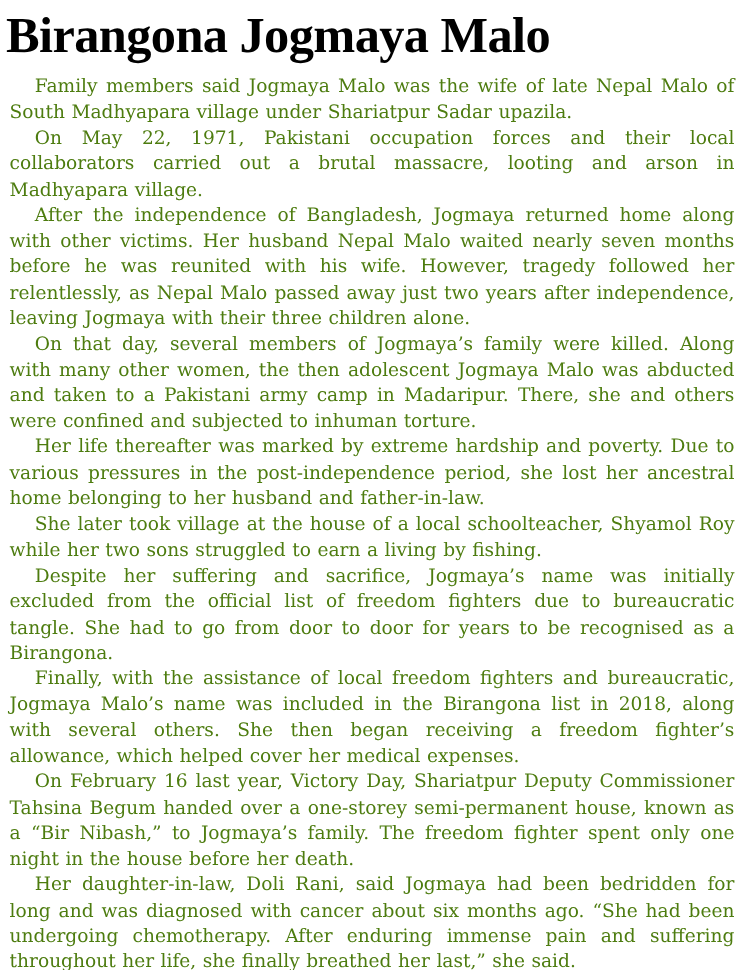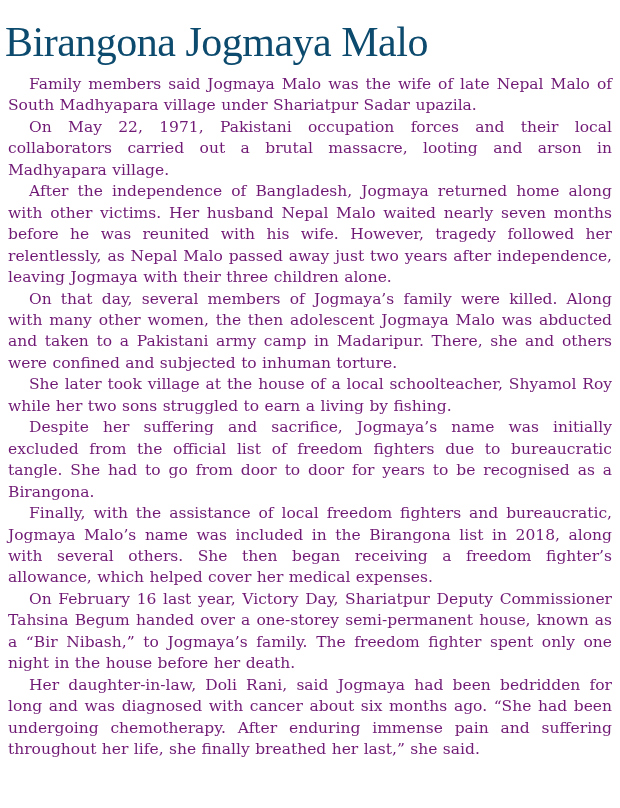--- a/index.html
+++ b/index.html
@@ -16,49 +16,50 @@
   }
   .page {
     box-sizing: border-box;
     width: 620px;
     min-height: 808px;
     padding: 3px 8px 8px 8px;
     background: #ffffff;
   }
   .headline {
     font-family: "Liberation Serif", serif;
-    font-weight: 400;
+    font-weight: 700;
     font-size: 42px;
     line-height: 1.12;
     letter-spacing: -0.5px;
-    color: #0c4a6e;
-    margin: 16px 0 8px -3px;
+    color: #000000;
+    margin: 4px 0 8px -3px;
     white-space: nowrap;
   }
   .article-body p {
     margin: 0;
     font-size: 15.5px;
     line-height: 21.45px;
     text-align: justify;
     text-indent: 21px;
-    color: #701a75;
+    color: #4d7c0f;
     word-spacing: 0.5px;
   }
 </style>
 </head>
 <body>
 
 <main class="page">
   <h1 class="headline">Birangona Jogmaya Malo</h1>
 
   <section class="article-body">
     <p>Family members said Jogmaya Malo was the wife of late Nepal Malo of South Madhyapara village under Shariatpur Sadar upazila.</p>
     <p>On May 22, 1971, Pakistani occupation forces and their local collaborators carried out a brutal massacre, looting and arson in Madhyapara village.</p>
     <p>After the independence of Bangladesh, Jogmaya returned home along with other victims. Her husband Nepal Malo waited nearly seven months before he was reunited with his wife. However, tragedy followed her relentlessly, as Nepal Malo passed away just two years after independence, leaving Jogmaya with their three children alone.</p>
     <p>On that day, several members of Jogmaya’s family were killed. Along with many other women, the then adolescent Jogmaya Malo was abducted and taken to a Pakistani army camp in Madaripur. There, she and others were confined and subjected to inhuman torture.</p>
+    <p>Her life thereafter was marked by extreme hardship and poverty. Due to various pressures in the post-independence period, she lost her ancestral home belonging to her husband and father-in-law.</p>
     <p>She later took village at the house of a local schoolteacher, Shyamol Roy while her two sons struggled to earn a living by fishing.</p>
     <p>Despite her suffering and sacrifice, Jogmaya’s name was initially excluded from the official list of freedom fighters due to bureaucratic tangle. She had to go from door to door for years to be recognised as a Birangona.</p>
     <p>Finally, with the assistance of local freedom fighters and bureaucratic, Jogmaya Malo’s name was included in the Birangona list in 2018, along with several others. She then began receiving a freedom fighter’s allowance, which helped cover her medical expenses.</p>
     <p>On February 16 last year, Victory Day, Shariatpur Deputy Commissioner Tahsina Begum handed over a one-storey semi-permanent house, known as a “Bir Nibash,” to Jogmaya’s family. The freedom fighter spent only one night in the house before her death.</p>
     <p>Her daughter-in-law, Doli Rani, said Jogmaya had been bedridden for long and was diagnosed with cancer about six months ago. “She had been undergoing chemotherapy. After enduring immense pain and suffering throughout her life, she finally breathed her last,” she said.</p>
 
   </section>
 </main>
 
 </body></html>

